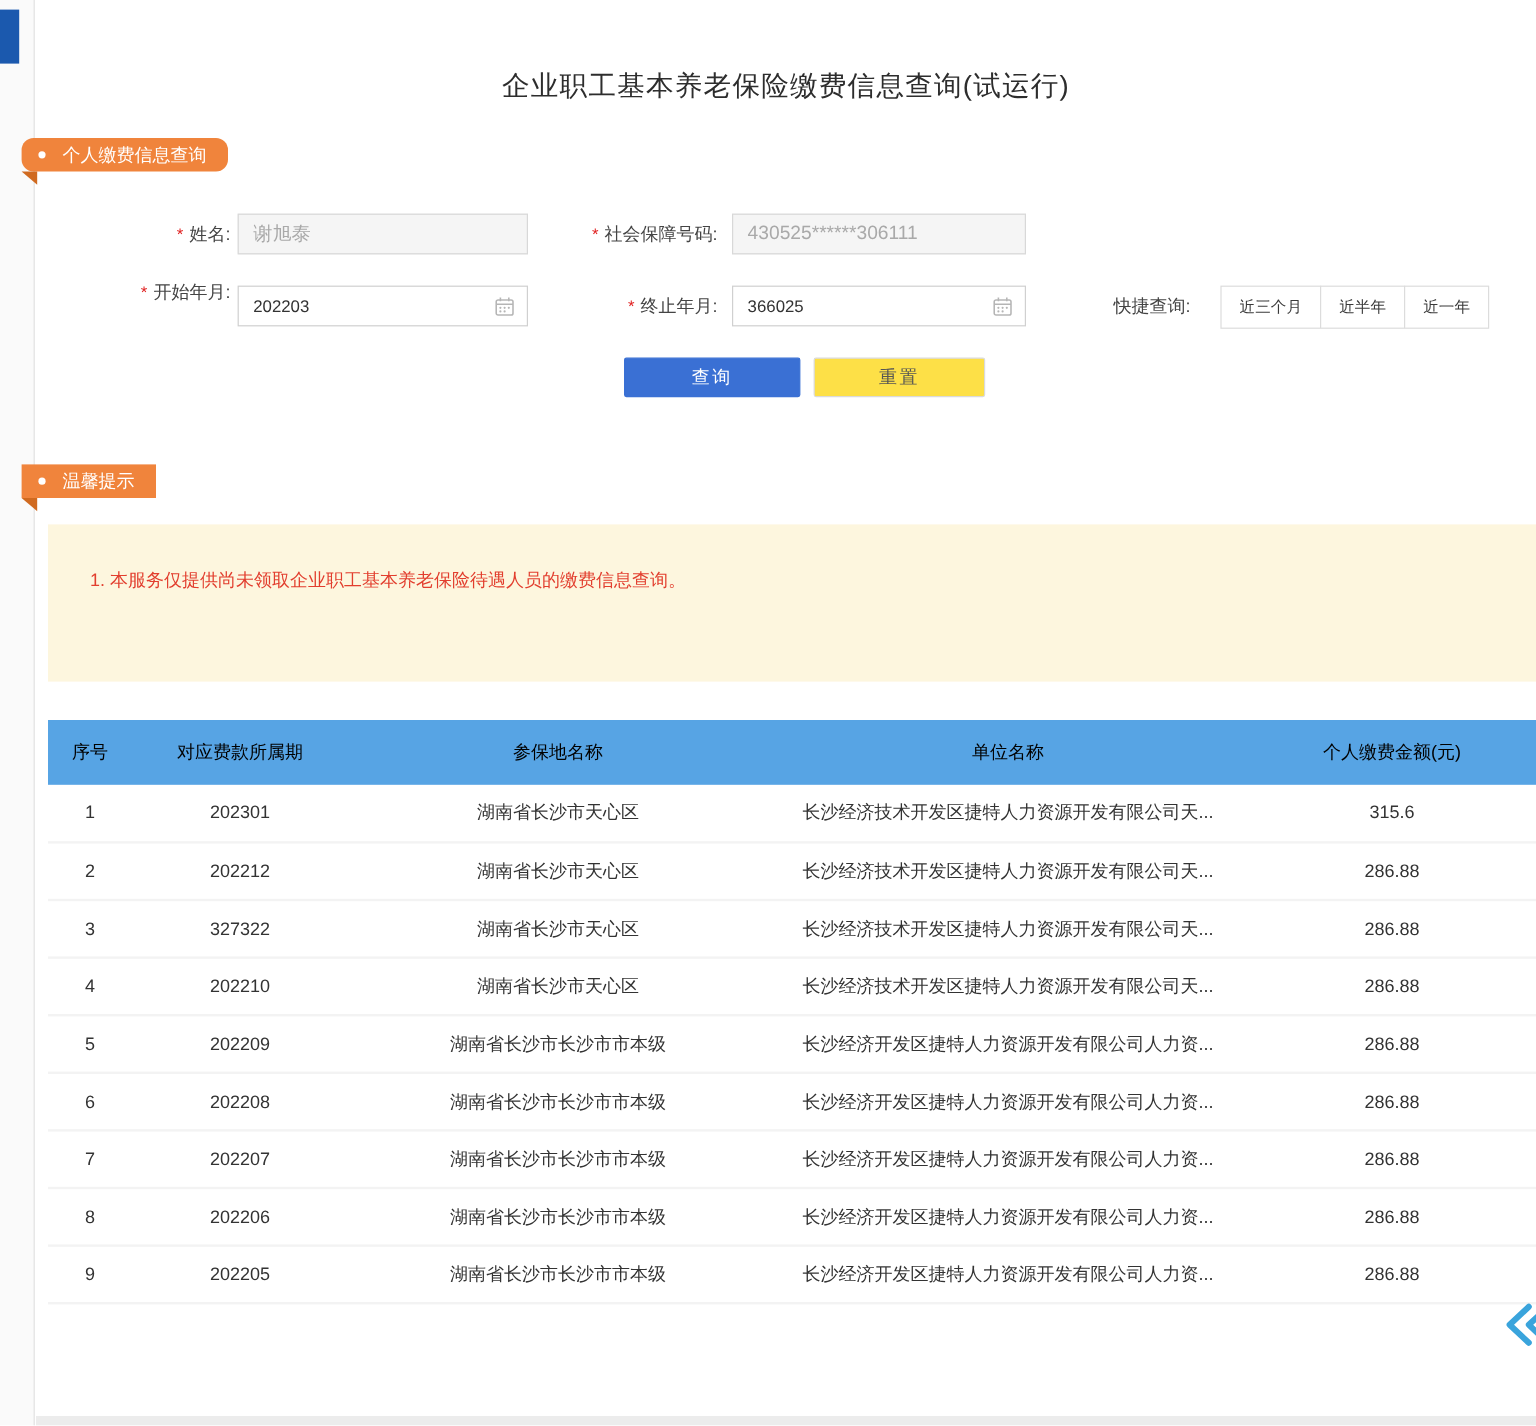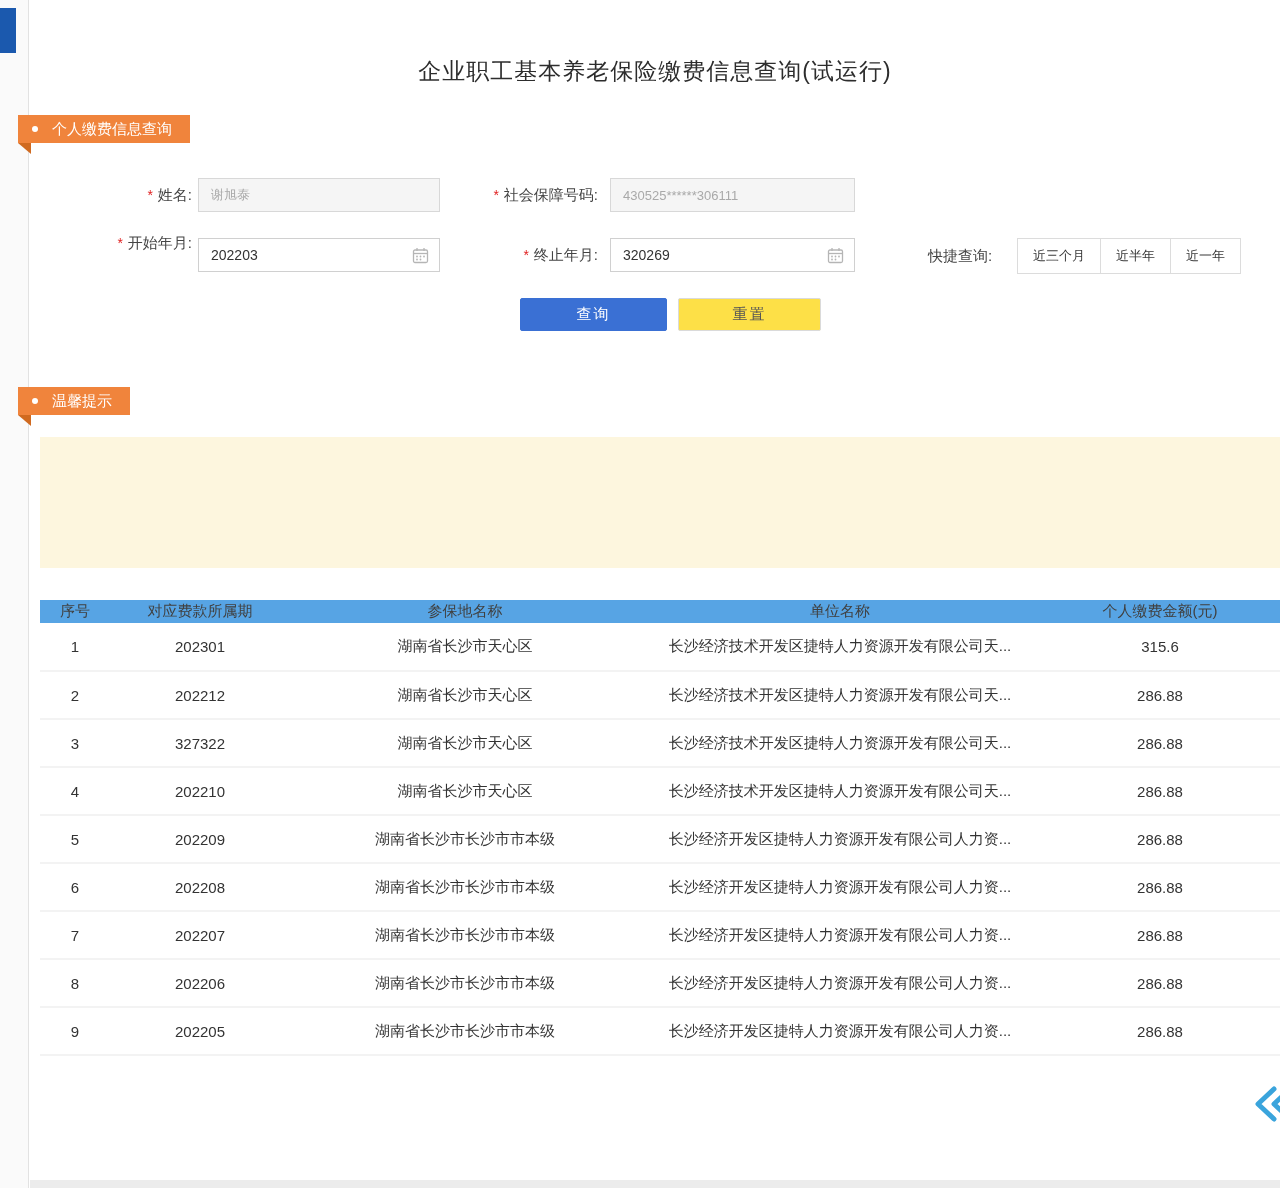--- a/index.html
+++ b/index.html
@@ -16,28 +16,28 @@
 
   .page-title { position:absolute; left:30px; top:56px; width:1250px; text-align:center;
     font-size:23px; color:#2d2d2d; letter-spacing:1px; }
 
   
   .ribbon { position:absolute; left:18px; height:28px; background:#f0843c; color:#fff;
     display:flex; align-items:center; padding:0 18px 0 14px; font-size:15px; }
   .ribbon .dot { width:6px; height:6px; border-radius:50%; background:#fff; margin-right:14px; }
   .ribbon .fold { position:absolute; left:0; top:28px; width:0; height:0;
     border-right:13px solid #d06a20; border-bottom:11px solid transparent; }
-  .ribbon-query { top:115px; }
+  .ribbon-query { top:115px;border-radius:10px; }
   .ribbon-tips  { top:387px; }
 
   
   .form-label { position:absolute; font-size:15px; color:#444; text-align:right; line-height:34px; }
   .req { color:#e01f1f; margin-right:5px; font-size:14px; }
   .text-input { position:absolute; height:34px; border:1px solid #d8d8d8; background:#f5f5f5;
-    color:#a9a9a9; font-size:13px; padding:0 12px; font-family:inherit; }
+    color:#a9a9a9; font-size:16px; padding:0 12px; font-family:inherit; }
   .date-input { position:absolute; height:34px; border:1px solid #d0d0d0; background:#fff;
     display:flex; align-items:center; justify-content:space-between; padding:0 10px 0 12px;
     font-size:14px; color:#333; cursor:pointer; }
   .cal-icon { width:17px; height:17px; opacity:.65; }
 
   .quick-label { position:absolute; left:928px; top:238px; width:84px; font-size:15px; color:#444; line-height:36px; }
   .quick-group { position:absolute; left:1018px; top:238px; display:flex; }
   .qbtn { height:36px; padding:0 15px; border:1px solid #dcdcdc; background:#fff; color:#3a3a3a;
     font-size:13px; margin-left:-1px; font-family:inherit; cursor:pointer; line-height:34px; }
 
@@ -46,21 +46,21 @@
   .btn-query { left:520px; width:147px; background:#3a70d4; border:1px solid #3a70d4; color:#fff; border-radius:2px; }
   .btn-reset { left:678px; width:143px; background:#fde047; border:1px solid #dadada; color:#555; border-radius:2px; }
 
   
   .notice-box { position:absolute; left:40px; top:437px; width:1240px; height:131px; background:#fdf6de; }
   .notice-line { margin-left:35px; font-size:15px; color:#e23e2e; line-height:25px; }
   .notice-line:first-child { margin-top:34px; }
 
   
   .results-table { position:absolute; left:40px; top:600px; width:1240px; border-collapse:collapse; table-layout:fixed; }
-  .results-table th { background:#57a4e4; color:#404040; font-weight:normal; font-size:15px; height:23px; }
+  .results-table th { background:#57a4e4; color:#000000; font-weight:normal; font-size:15px; height:54px; }
   .results-table td { height:48px; font-size:15px; color:#333; text-align:center; background:#fff;
     border-bottom:2px solid #f3f3f3; white-space:nowrap; overflow:hidden; }
   .results-table col.c1 { width:70px; } .results-table col.c2 { width:180px; }
   .results-table col.c3 { width:350px; } .results-table col.c4 { width:400px; }
   .results-table col.c5 { width:240px; }
 
   
   .collapse-icon { position:absolute; left:1252px; top:1085px; width:46px; height:38px; cursor:pointer; }
 
   .bottom-strip { position:absolute; left:30px; top:1180px; width:1250px; height:8px; background:#ececec; }
@@ -105,21 +105,21 @@
     <circle cx="12" cy="9.5" r=".9" fill="#8f8f8f"></circle>
       <circle cx="5" cy="12.5" r=".9" fill="#8f8f8f"></circle>
     <circle cx="8.5" cy="12.5" r=".9" fill="#8f8f8f"></circle>
   </svg>
 </div>
 
 <div class="form-label" style="left:455px; top:238px; width:143px;">
   <span class="req">*</span><span>终止年月:</span>
 </div>
 <div class="date-input" style="left:610px; top:238px; width:245px;">
-  <span>320269</span>
+  <span>366025</span>
   <svg class="cal-icon" viewBox="0 0 17 17">
     <rect x="1.5" y="3" width="14" height="12.5" rx="1.5" fill="none" stroke="#8f8f8f" stroke-width="1.3"></rect>
     <line x1="1.5" y1="6.5" x2="15.5" y2="6.5" stroke="#8f8f8f" stroke-width="1.3"></line>
     <line x1="5" y1="1" x2="5" y2="4" stroke="#8f8f8f" stroke-width="1.3"></line>
     <line x1="12" y1="1" x2="12" y2="4" stroke="#8f8f8f" stroke-width="1.3"></line>
     <circle cx="5" cy="9.5" r=".9" fill="#8f8f8f"></circle>
       <circle cx="8.5" cy="9.5" r=".9" fill="#8f8f8f"></circle>
     <circle cx="12" cy="9.5" r=".9" fill="#8f8f8f"></circle>
       <circle cx="5" cy="12.5" r=".9" fill="#8f8f8f"></circle>
     <circle cx="8.5" cy="12.5" r=".9" fill="#8f8f8f"></circle>
@@ -136,20 +136,21 @@
 <button class="btn btn-query">查询</button>
 <button class="btn btn-reset">重置</button>
 
 <div class="ribbon ribbon-tips">
   <span class="dot"></span>
   <span>温馨提示</span>
   <span class="fold"></span>
 </div>
 
 <div class="notice-box">
+  <div class="notice-line">1. 本服务仅提供尚未领取企业职工基本养老保险待遇人员的缴费信息查询。</div>
 </div>
 
 <table class="results-table">
   <colgroup>
       <col class="c1">
       <col class="c2">
       <col class="c3">
       <col class="c4">
       <col class="c5">
     </colgroup>

